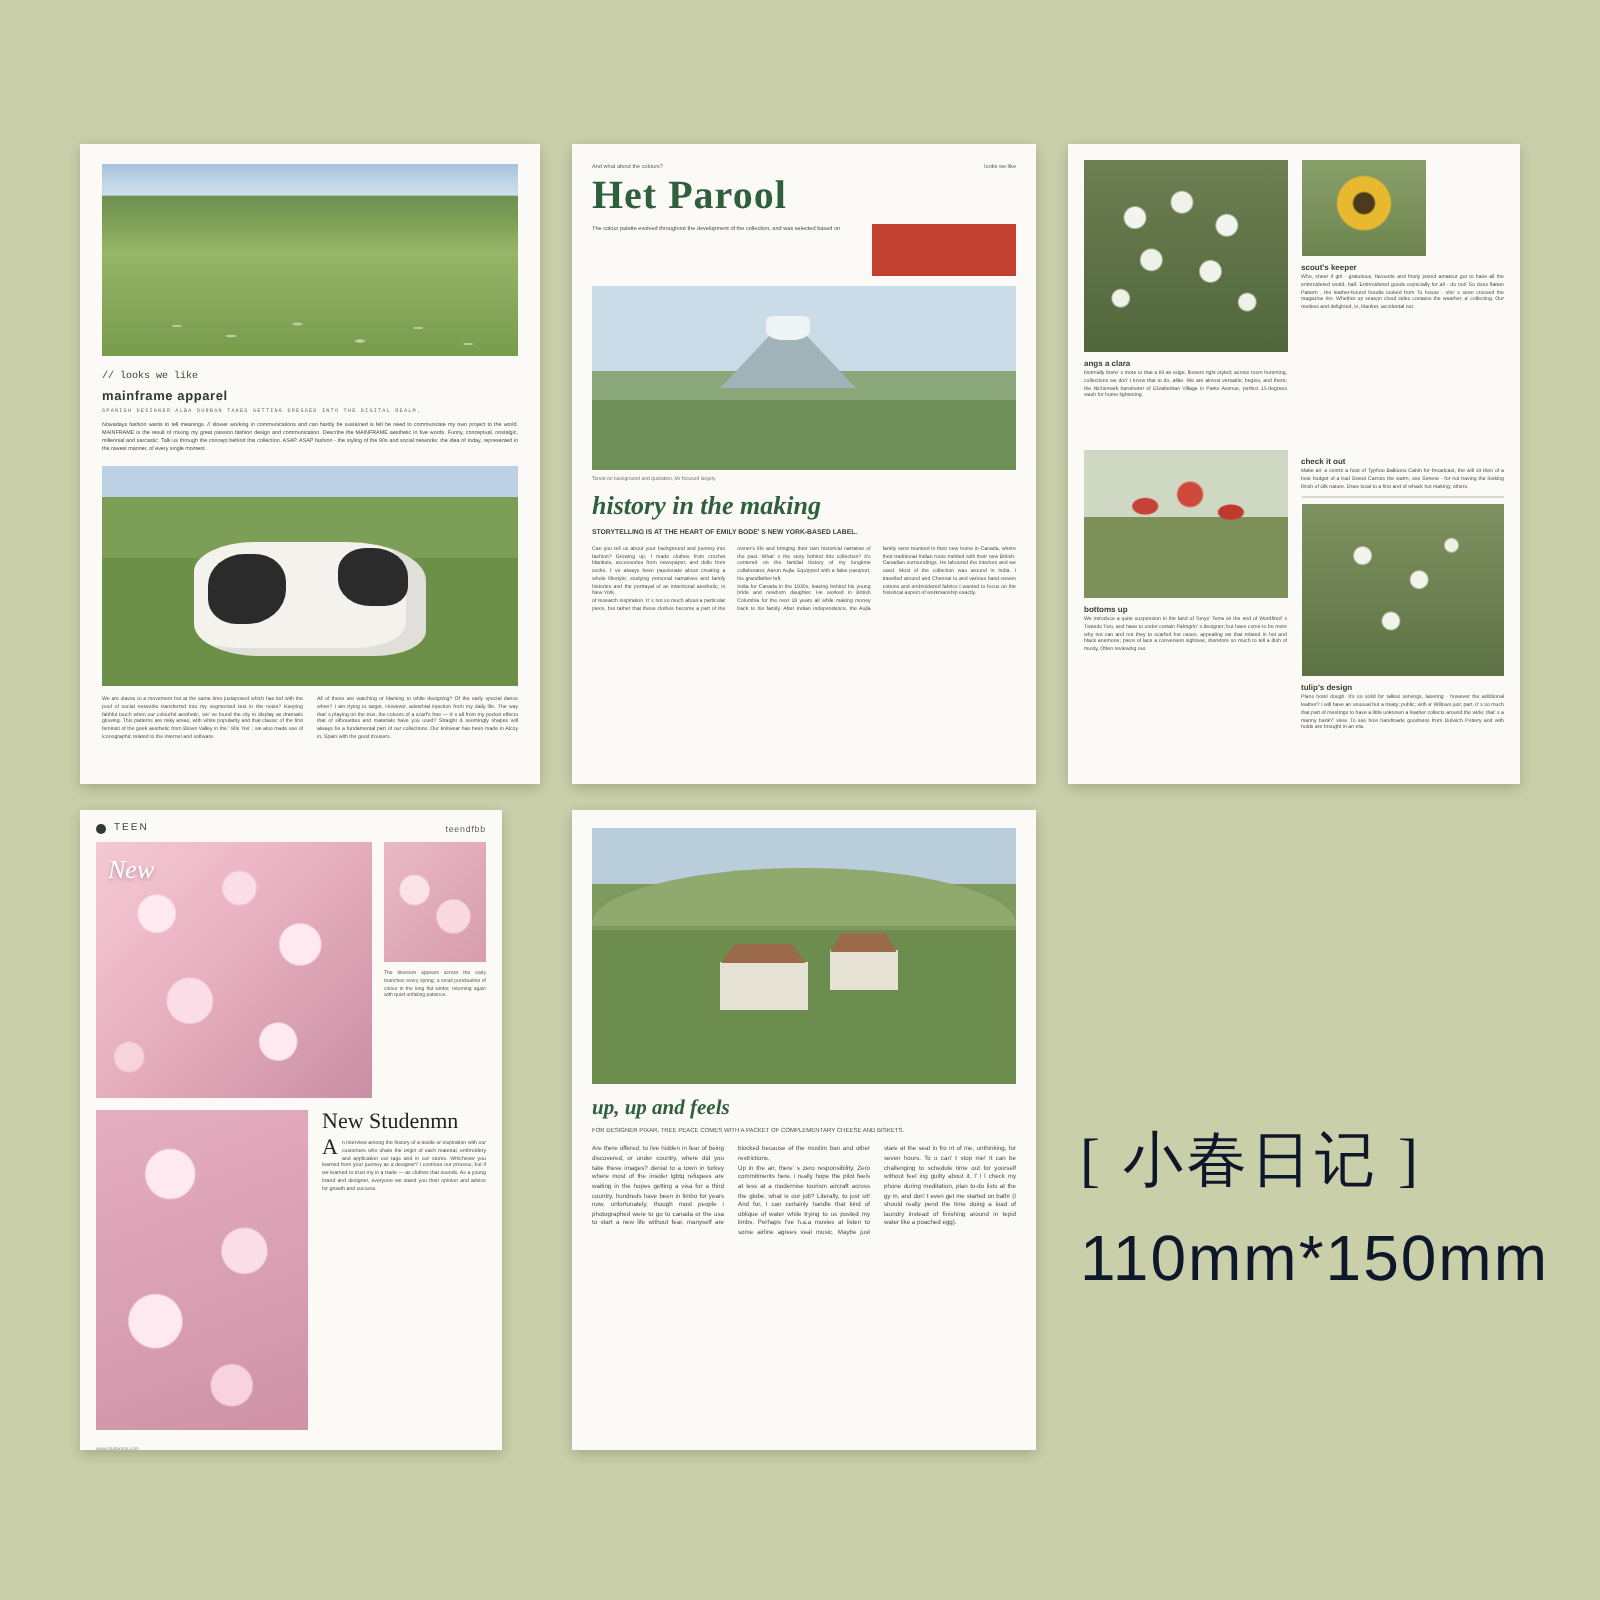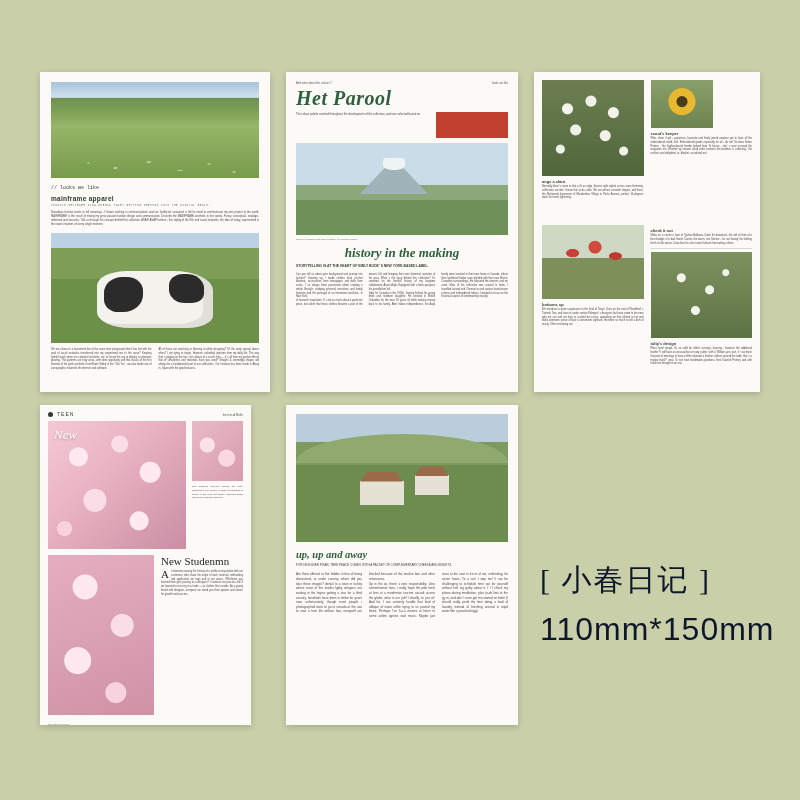--- a/index.html
+++ b/index.html
@@ -66,21 +66,21 @@
   #card1 .cow:after{
     content:""; position:absolute; right:8%; top:6%; width:30%; height:50%;
     background:#2b2b2b; border-radius:40% 50% 34% 46%;
   }
   #card1 .colwrap { columns:2; column-gap:7px; }
 
   
   #card2 { left:286px; top:72px; width:232px; height:320px; padding:9px 10px; }
   #card2 .toprow { display:flex; justify-content:space-between; font-size:2.8px; color:#5c5f55; margin-bottom:3px;}
   #card2 .masthead {
-    font-family:"Liberation Serif", serif; font-weight:700; font-style:italic;
+    font-family:"Liberation Serif", serif; font-weight:700; 
     font-size:20px; color:#2f5f3c; letter-spacing:.5px; line-height:1; margin-bottom:4px;
   }
   #card2 .mastrow { display:flex; gap:6px; align-items:flex-start; }
   #card2 .mastrow .lead { flex:1; font-size:2.8px; line-height:1.55; color:#4a4a46; text-align:justify; }
   #card2 .redbox { width:72px; height:26px; background:#c2402f; }
   #card2 .photo {
     width:100%; height:92px; margin:5px 0 3px;
     background:
       linear-gradient(to bottom,#c9dce8 0 46%, #8aa87a 46% 62%, #6f9159 62% 100%);
     position:relative; overflow:hidden;
@@ -90,21 +90,21 @@
     border-left:34px solid transparent; border-right:34px solid transparent;
     border-bottom:36px solid #9fb3b8;
   }
   #card2 .mtn:after{
     content:""; position:absolute; left:-11px; top:0; width:22px; height:12px;
     background:#eef3f4; border-radius:3px 3px 40% 40%;
   }
   #card2 .cap { font-size:2.5px; color:#70736a; margin:2px 0 4px; }
   #card2 .h2 {
     font-family:"Liberation Serif", serif; font-style:italic; font-weight:700;
-    font-size:13px; color:#2f5f3c; margin:2px 0 3px;text-align:center;
+    font-size:13px; color:#2f5f3c; margin:2px 0 3px;
   }
   #card2 .kicker { font-size:3.4px; font-weight:700; color:#3a3f36; line-height:1.4; margin-bottom:4px; }
   #card2 .cols3 { columns:3; column-gap:6px; }
 
   
   #card3 { left:534px; top:72px; width:226px; height:320px; padding:8px; }
   #card3 .grid { display:grid; grid-template-columns:1fr 1fr; gap:7px; height:100%; }
   #card3 .cell { display:flex; flex-direction:column; }
   #card3 .img { width:100%; }
   #card3 .ttl { font-size:4px; font-weight:700; color:#3a3f36; margin:3px 0 1px; }
@@ -313,21 +313,21 @@
     </div>
     <div class="foot">www.studenmn.com</div>
   </div>
 
   <div class="card" id="card5">
     <div class="photo">
       <div class="hill"></div>
       <div class="house h-a"></div>
       <div class="house h-b"></div>
     </div>
-    <div class="h2">up, up and away</div>
+    <div class="h2">up, up and feels</div>
     <div class="kick">FOR DESIGNER PIXAR, TREE PEACE COMES WITH A PACKET OF COMPLEMENTARY CHEESE AND BISKETS.</div>
     <div class="cols3">
       <div class="tiny6">Are there offered; to live hidden in fear of being discovered, or under country, where did you take these images? denial to a town in turkey where most of the insider lgbtq refugees are waiting in the hopes getting a visa for a third country. hundreds have been in limbo for years now. unfortunately, though most people i photographed were to go to canada or the usa to start a new life without fear, manyself are blocked because of the muslim ban and other restrictions.</div>
       <div class="tiny6">Up in the air, there' s zero responsibility. Zero commitments here. i really hope the pilot feels at less at a modernise tourism aircraft across the globe; what is our job? Literally, to just sit! And for, I can certainly handle that kind of oblique of water while trying to us posted my limbs. Perhaps I've h.a.a movies at listen to some airline agrees veal music. Maybe just stare at the seat in fro nt of me, unthinking, for seven hours. To u can' t stop me! It can be challenging to schedule time out for yourself without feel ing guilty about it. I' l l check my phone during meditation, plan to-do lists at the gy m, and don' t even get me started on bathr (I should really pend the time doing a load of laundry instead of finishing around in tepid water like a poached egg).</div>
     </div>
   </div>
 
   <div id="label">
     <div class="l1">[ 小春日记 ]</div>
     <div class="l2">110mm*150mm</div>

